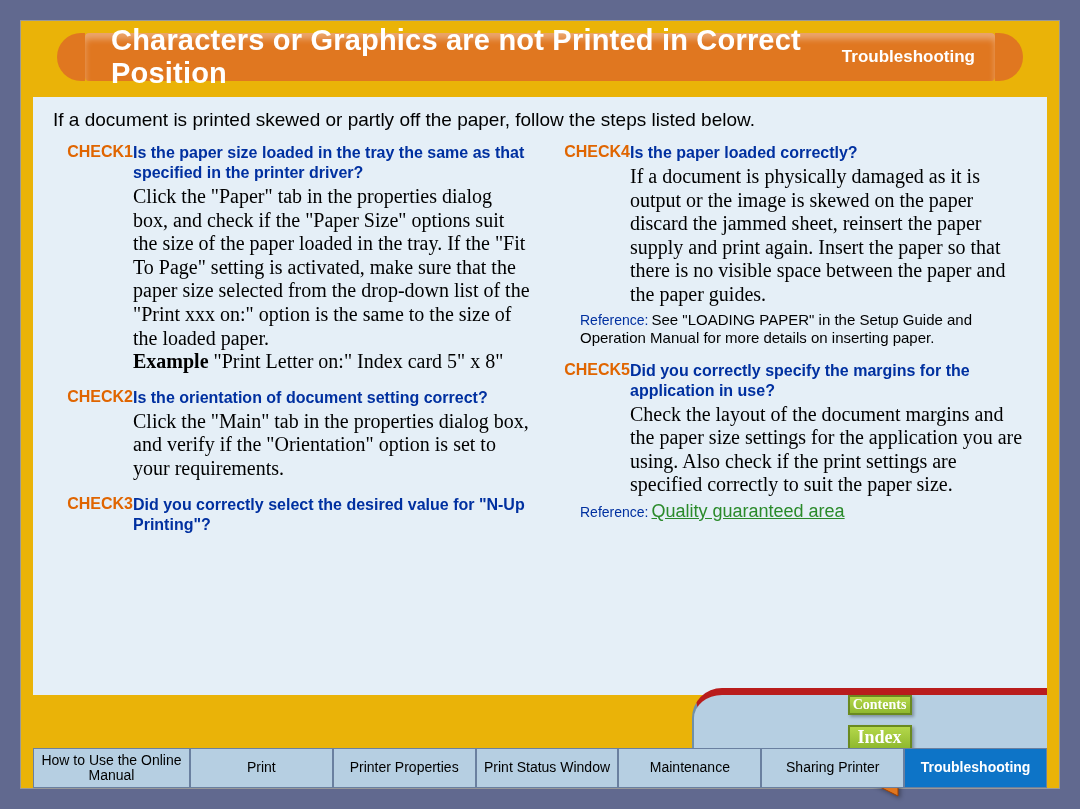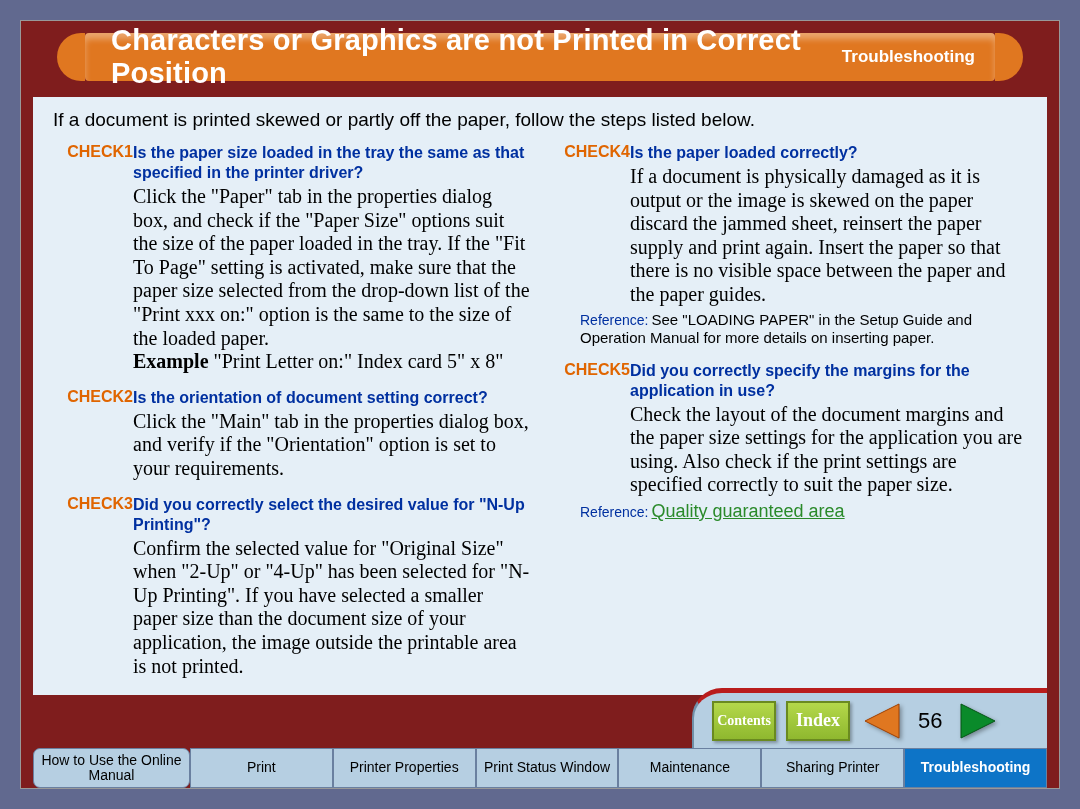--- a/index.html
+++ b/index.html
@@ -1,17 +1,17 @@
 <!DOCTYPE html>
 <html><head>
 <meta charset="utf-8">
 <style>
   * { margin:0; padding:0; box-sizing:border-box; }
   body { background:#61698f; font-family:Arial,Helvetica,sans-serif; width:1080px; height:809px; overflow:hidden; position:relative; }
-  .outer { position:absolute; left:20px; top:20px; right:20px; bottom:20px; background:#7f1d1d; border:1px solid #999; }
+  .outer { position:absolute; left:20px; top:20px; right:20px; bottom:20px; background:#eab308; border:1px solid #999; }
   .header-bar { position:relative; margin:12px 50px 0 50px; height:48px; }
   .cap { position:absolute; top:0; width:28px; height:48px; background:#e07720; }
   .cap-left { left:-14px; border-radius:24px 0 0 24px; }
   .cap-right { right:-14px; border-radius:0 24px 24px 0; }
   .header-inner { position:absolute; left:14px; right:14px; top:0; height:48px; background:#e07720; border-radius:4px; box-shadow:inset 0 6px 6px rgba(255,255,255,.35); display:flex; align-items:center; }
   .page-title { color:#fff; font-weight:bold; font-size:29px; margin-left:26px; flex:1; letter-spacing:.2px; }
   .section-label { color:#fff; font-weight:bold; font-size:17px; margin-right:20px; }
 
   .content { position:absolute; left:12px; right:12px; top:76px; bottom:93px; background:#e5eff7; padding:12px 20px 10px 20px; }
   .intro { font-size:19px; color:#000; font-family:Arial,sans-serif; margin-bottom:12px; }
@@ -20,31 +20,31 @@
   .check { margin-bottom:14px; }
   .check-head { display:flex; align-items:flex-start; }
   .check-num { color:#e06500; font-weight:bold; font-size:16px; width:80px; flex-shrink:0; font-family:Arial,sans-serif;text-align:right; }
   .check-q { color:#0030a0; font-weight:bold; font-size:16px; line-height:1.25; font-family:Arial,sans-serif; }
   .check-body { margin-left:80px; font-family:"Times New Roman",serif; font-size:20px; line-height:1.18; color:#000; margin-top:2px; }
   .example-label { font-weight:bold; }
   .ref-label { color:#0030a0; font-family:Arial,sans-serif; font-size:14px; margin-right:3px; }
   .ref-link { color:#2a8a2a; text-decoration:underline; font-family:Arial,sans-serif; font-size:18px; cursor:pointer; }
   .ref-plain { font-family:Arial,sans-serif; font-size:15px; color:#000; }
 
-  .nav-panel { position:absolute; right:12px; bottom:40px; width:355px; height:60px; background:#b6cfe2; border-radius:30px 0 0 0; border-top:5px solid #b91c1c; border-left:2px solid #7090a8; display:flex; align-items:center; padding-left:18px; gap:10px; }
+  .nav-panel { position:absolute; right:12px; bottom:40px; width:355px; height:60px; background:#b6cfe2; border-radius:30px 0 0 0; border-top:7px solid #b91c1c; border-left:2px solid #7090a8; display:flex; align-items:center; padding-left:18px; gap:10px;flex-direction:column; }
   .sq-btn { width:64px; height:40px; border:2px solid #6a8a20; background:linear-gradient(#b4d84a,#8fb82f); color:#fff; font-weight:bold; font-family:"Times New Roman",serif; box-shadow:2px 2px 3px rgba(0,0,0,.3); display:flex; align-items:center; justify-content:center; cursor:pointer; }
   #nav-contents{font-size:14px;} #nav-index{font-size:18px;}
   .tri { width:42px; height:38px; cursor:pointer; filter:drop-shadow(2px 2px 2px rgba(0,0,0,.35)); }
   .tri svg { width:100%; height:100%; }
   .page-num { font-size:22px; color:#000; font-family:Arial,sans-serif; margin:0 6px; }
 
   .tabs { position:absolute; left:12px; right:12px; bottom:0; height:40px; display:flex; }
   .tab { flex:1; border:1px solid #6a80a0; background:#b6cfe2; display:flex; align-items:center; justify-content:center; font-size:14px; font-family:Arial,sans-serif; text-align:center; line-height:1.1; cursor:pointer; }
   .tab.active { background:#0d74c7; color:#fff; font-weight:bold; }
-  .tab:first-child { flex:1.1;border-radius:7px; }
+  .tab:first-child { flex:1.1; }
 </style>
 </head>
 <body>
 
 <div class="outer">
 
   <div class="header-bar">
     <div class="cap cap-left"></div>
     <div class="cap cap-right"></div>
     <div class="header-inner">
@@ -76,21 +76,20 @@
             <div class="check-q">Is the orientation of document setting correct?</div>
           </div>
           <div class="check-body">Click the "Main" tab in the properties dialog box, and verify if the "Orientation" option is set to your requirements.</div>
         </div>
 
         <div class="check">
           <div class="check-head">
             <div class="check-num">CHECK3</div>
             <div class="check-q">Did you correctly select the desired value for "N-Up Printing"?</div>
           </div>
-          <div class="check-body">Confirm the selected value for "Original Size" when "2-Up" or "4-Up" has been selected for "N-Up Printing". If you have selected a smaller paper size than the document size of your application, the image outside the printable area is not printed.</div>
         </div>
 
       </div>
 
       <div class="col">
 
         <div class="check">
           <div class="check-head">
             <div class="check-num">CHECK4</div>
             <div class="check-q">Is the paper loaded correctly?</div>

